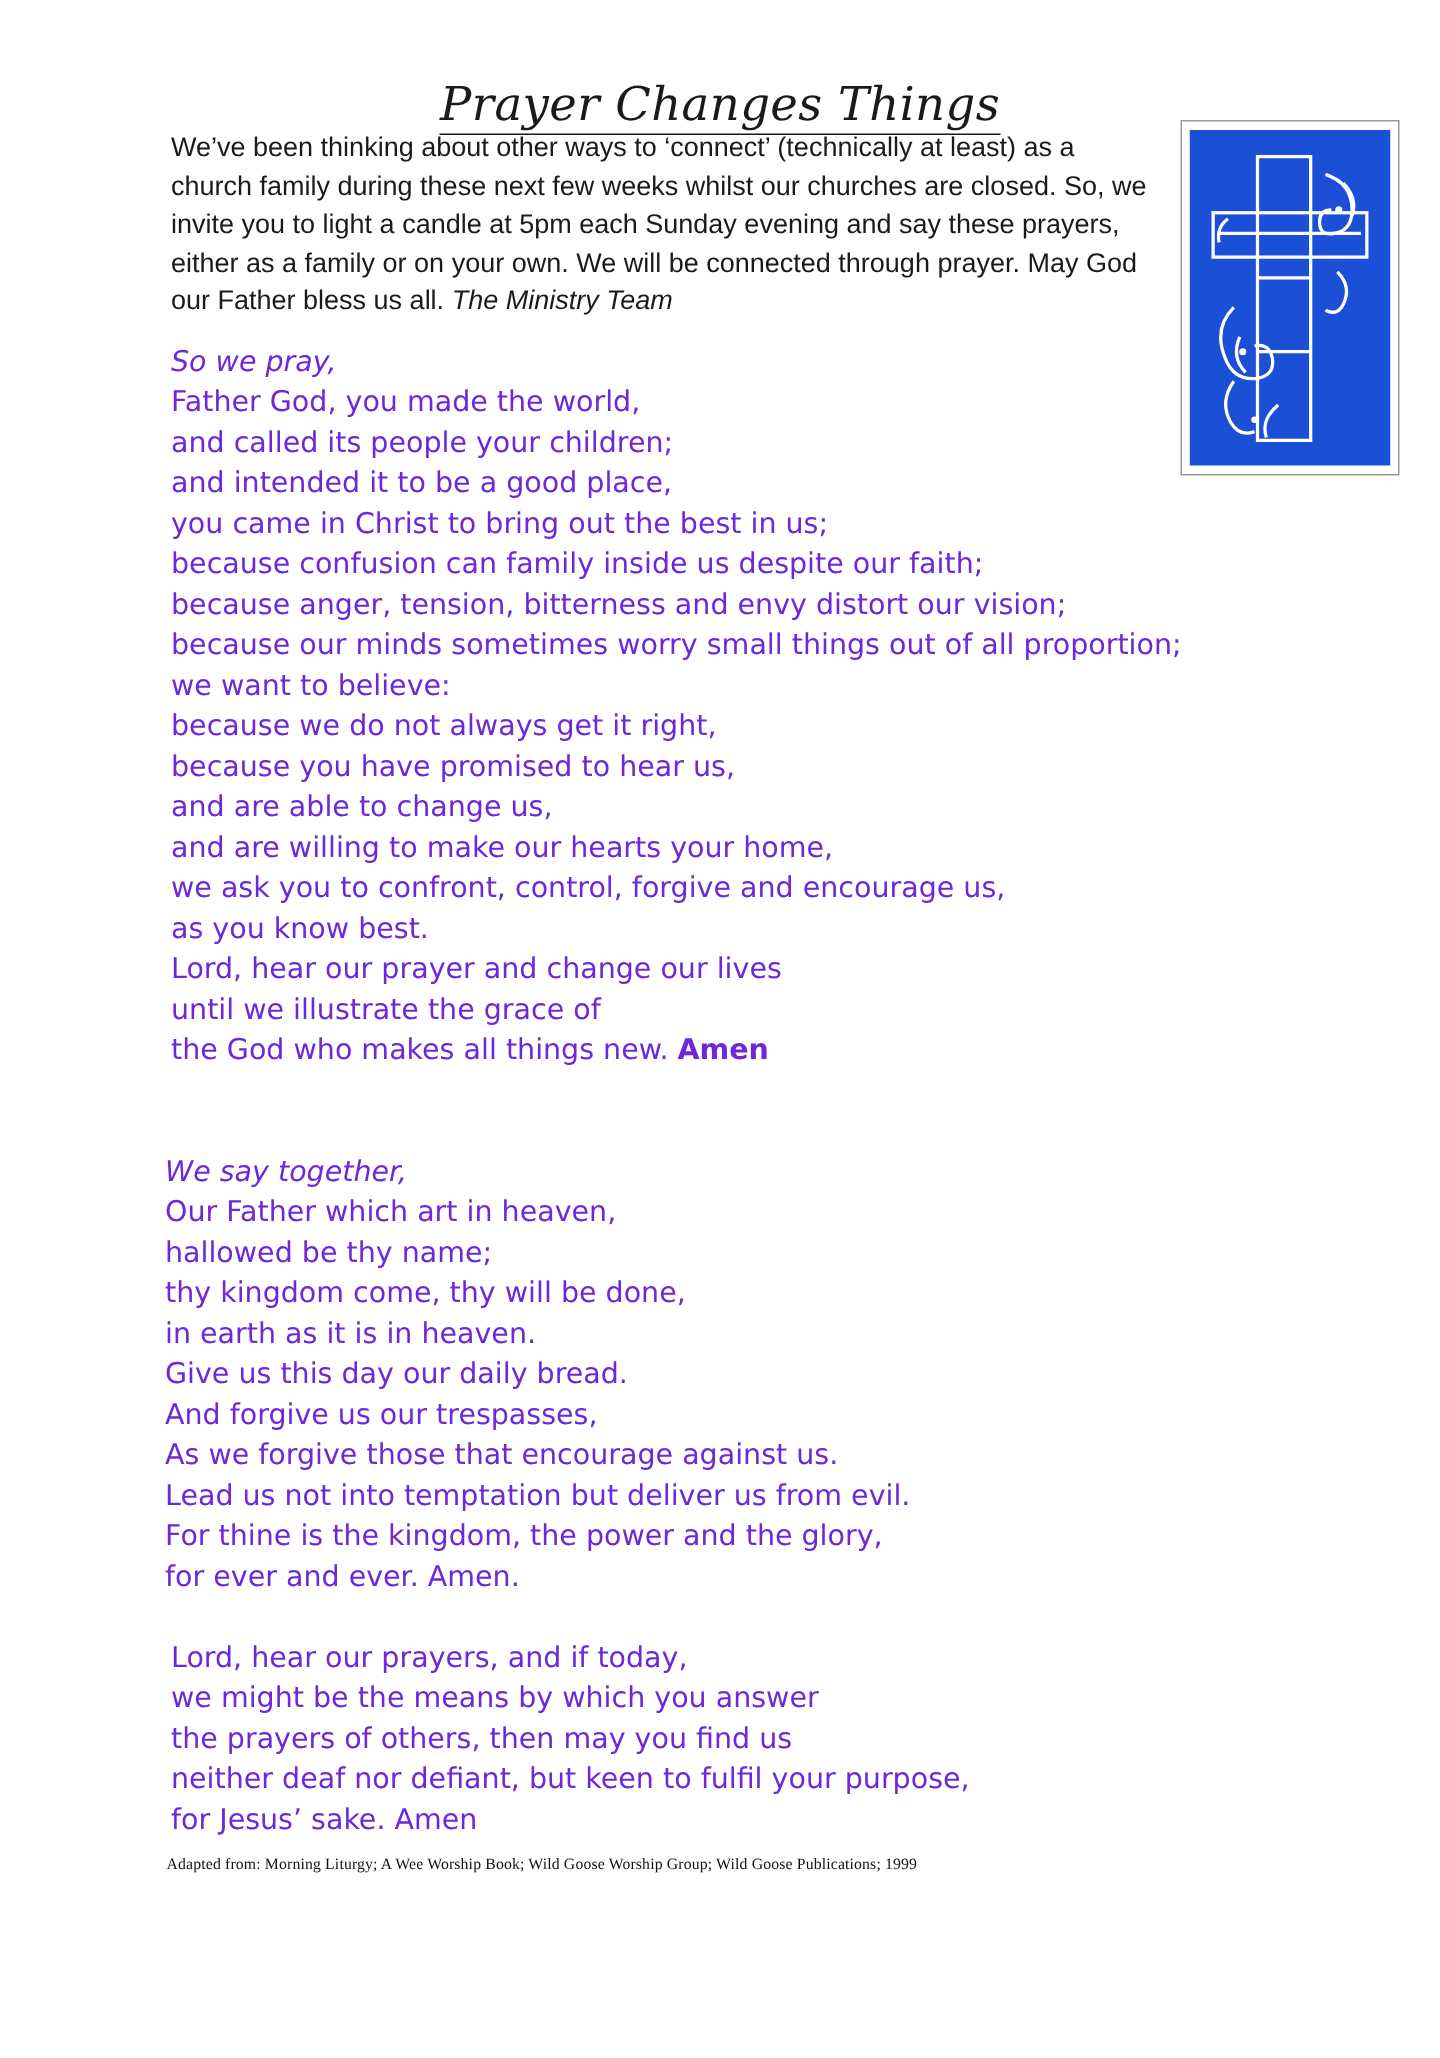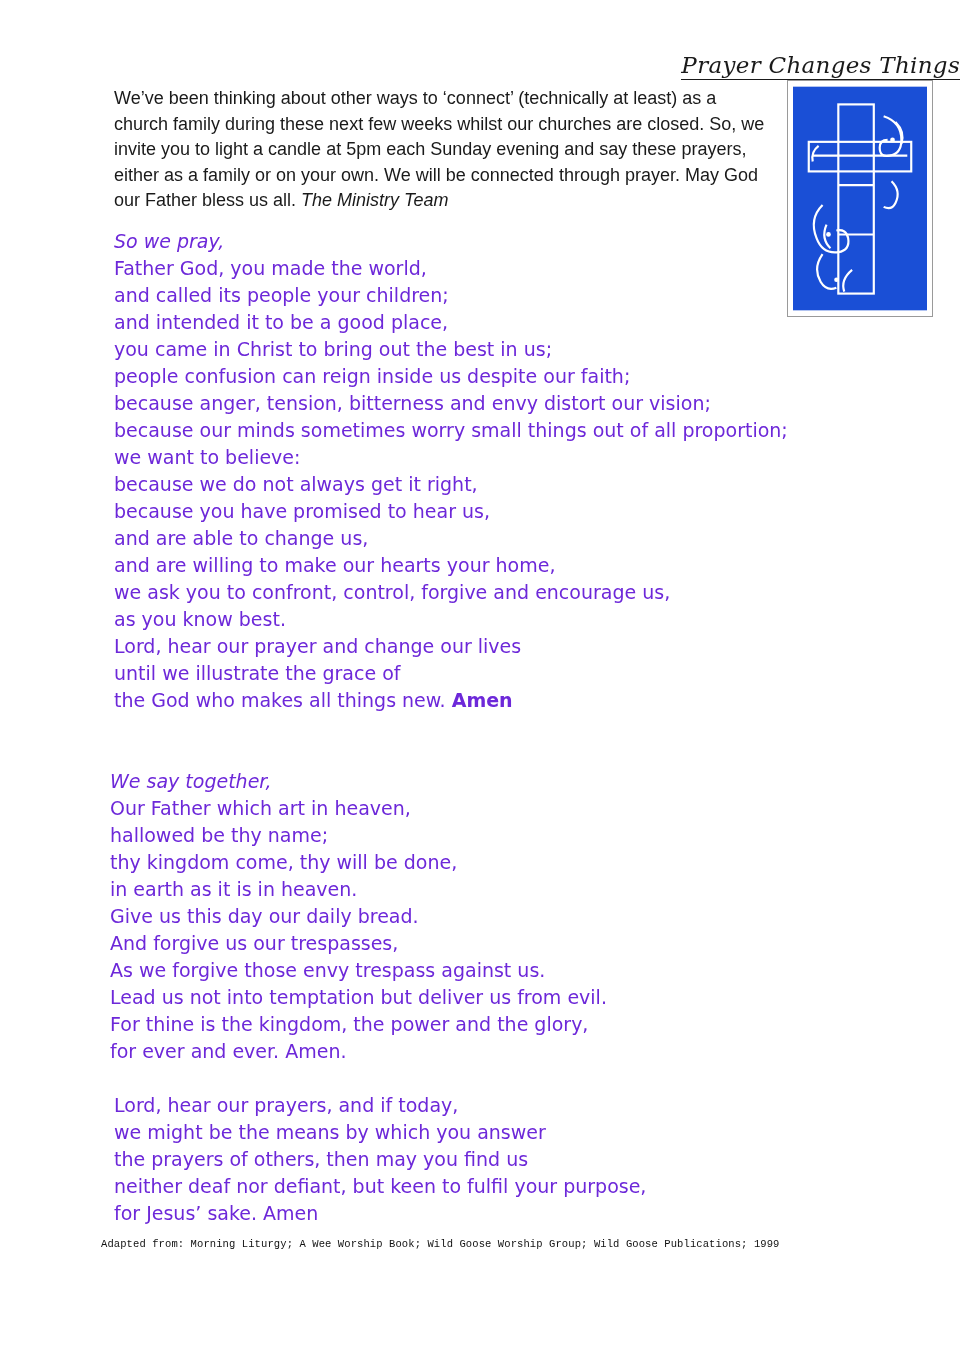--- a/index.html
+++ b/index.html
@@ -18,24 +18,24 @@
     height: 1372px;
     background: #ffffff;
     box-sizing: border-box;
     overflow: hidden;
   }
   .title {
     position: absolute;
     top: 52px;
     left: 0;
     width: 960px;
-    text-align: right;
+    text-align: center;
     font-family: "DejaVu Serif", serif;
     font-style: italic;
-    font-size: 23px;
+    font-size: 31px;
     color: #1a1a1a;
     letter-spacing: 0.3px;
   }
   .title span {
     border-bottom: 1px solid #1a1a1a;
     padding-bottom: 1px;
   }
   .intro {
     position: absolute;
     top: 86px;
@@ -81,22 +81,22 @@
   }
   .prayer .amen {
     font-weight: bold;
   }
   .block1 { top: 228px; }
   .block2 { top: 768px; left: 110px; }
   .block3 { top: 1092px; }
   .credit {
     position: absolute;
     top: 1238px;
-    left: 101px;
-    font-family: Liberation Mono, monospace;
+    left: 111px;
+    font-family: Liberation Serif, serif;
     font-size: 10.5px;
     color: #111111;
     letter-spacing: 0.1px;
   }
 </style>
 </head>
 <body>
 
 <div class="page">
 
@@ -137,21 +137,21 @@
       </g>
     </svg>
   </div>
 
   <div class="prayer block1">
     <div class="line lead">So we pray,</div>
     <div class="line">Father God, you made the world,</div>
     <div class="line">and called its people your children;</div>
     <div class="line">and intended it to be a good place,</div>
     <div class="line">you came in Christ to bring out the best in us;</div>
-    <div class="line">people confusion can reign inside us despite our faith;</div>
+    <div class="line">because confusion can family inside us despite our faith;</div>
     <div class="line">because anger, tension, bitterness and envy distort our vision;</div>
     <div class="line">because our minds sometimes worry small things out of all proportion;</div>
     <div class="line">we want to believe:</div>
     <div class="line">because we do not always get it right,</div>
     <div class="line">because you have promised to hear us,</div>
     <div class="line">and are able to change us,</div>
     <div class="line">and are willing to make our hearts your home,</div>
     <div class="line">we ask you to confront, control, forgive and encourage us,</div>
     <div class="line">as you know best.</div>
     <div class="line">Lord, hear our prayer and change our lives</div>
@@ -160,21 +160,21 @@
   </div>
 
   <div class="prayer block2">
     <div class="line lead">We say together,</div>
     <div class="line">Our Father which art in heaven,</div>
     <div class="line">hallowed be thy name;</div>
     <div class="line">thy kingdom come, thy will be done,</div>
     <div class="line">in earth as it is in heaven.</div>
     <div class="line">Give us this day our daily bread.</div>
     <div class="line">And forgive us our trespasses,</div>
-    <div class="line">As we forgive those envy trespass against us.</div>
+    <div class="line">As we forgive those that encourage against us.</div>
     <div class="line">Lead us not into temptation but deliver us from evil.</div>
     <div class="line">For thine is the kingdom, the power and the glory,</div>
     <div class="line">for ever and ever. Amen.</div>
   </div>
 
   <div class="prayer block3">
     <div class="line">Lord, hear our prayers, and if today,</div>
     <div class="line">we might be the means by which you answer</div>
     <div class="line">the prayers of others, then may you find us</div>
     <div class="line">neither deaf nor defiant, but keen to fulfil your purpose,</div>

